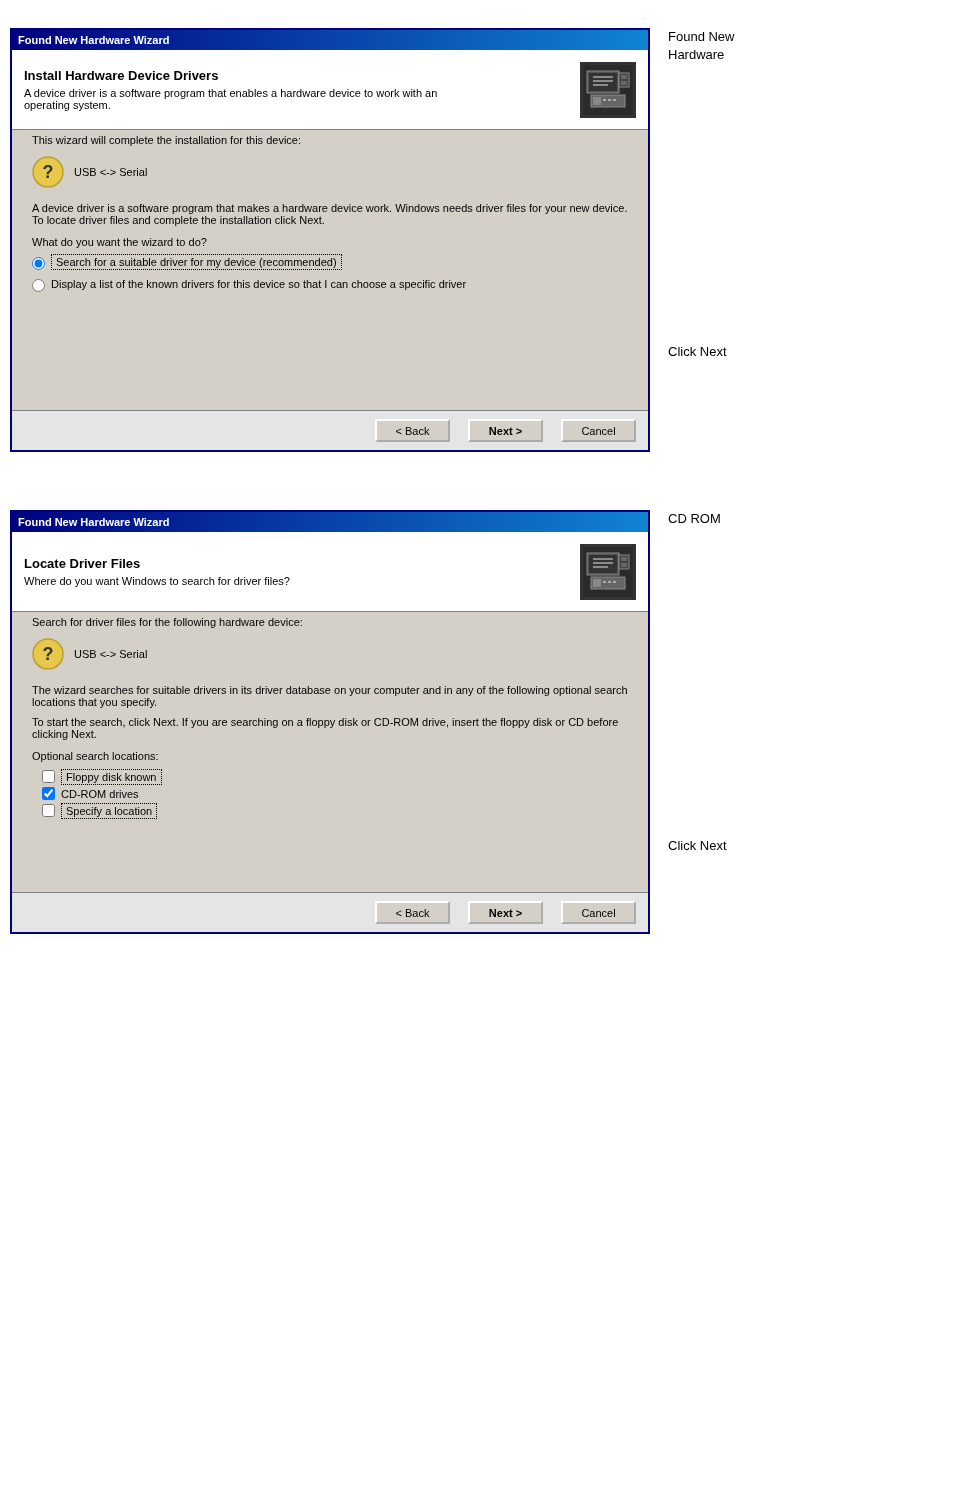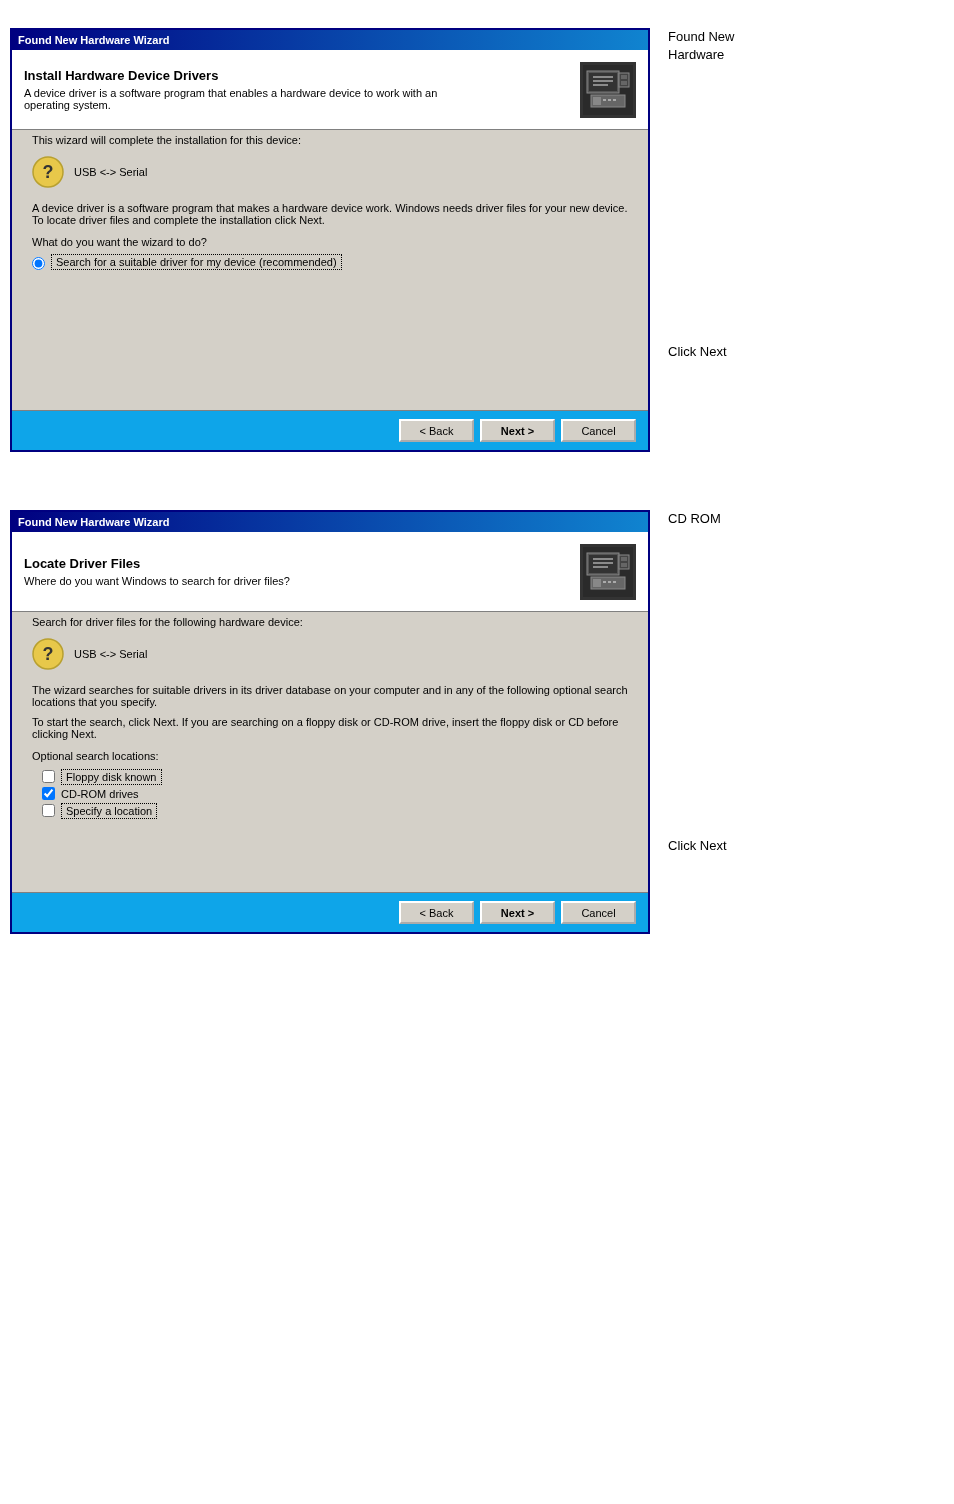--- a/index.html
+++ b/index.html
@@ -157,26 +157,26 @@
 
     .checkbox-item label {
       font-size: 11px;
     }
 
     .checkbox-item.disabled label {
       color: #808080;
     }
 
     .wizard-footer {
-      background: #0ea5e9;
+      background: #e5e5e5;
       border-top: 1px solid #808080;
       padding: 8px 12px;
       display: flex;
       justify-content: flex-end;
-      gap: 6px;
+      gap: 18px;
     }
 
     .wizard-btn {
       min-width: 75px;
       height: 23px;
       background: #d4d0c8;
       border: 2px outset #fff;
       font-size: 11px;
       cursor: pointer;
       padding: 2px 10px;
@@ -254,20 +254,24 @@
         <p>A device driver is a software program that makes a hardware device work. Windows needs driver files for your new device. To locate driver files and complete the installation click Next.</p>
         <p style="margin-top:10px;">What do you want the wizard to do?</p>
 
         <div class="radio-group">
           <div class="radio-item">
             <input type="radio" name="wizard1_choice" id="w1r1" checked="" style="">
             <label for="w1r1">
               <span class="dotted-box">Search for a suitable driver for my device (recommended)</span>
             </label>
           </div>
+          <div class="radio-item" style="margin-left:0;">
+            <input type="radio" name="wizard1_choice" id="w1r2" style="">
+            <label for="w1r2" style="max-width:500px;">Display a list of the known drivers for this device so that I can choose a specific driver</label>
+          </div>
         </div>
       </div>
 
       <div class="wizard-footer">
         <button class="wizard-btn">&lt; Back</button>
         <button class="wizard-btn" style="font-weight:bold;">Next &gt;</button>
         <button class="wizard-btn">Cancel</button>
       </div>
     </div>
 

